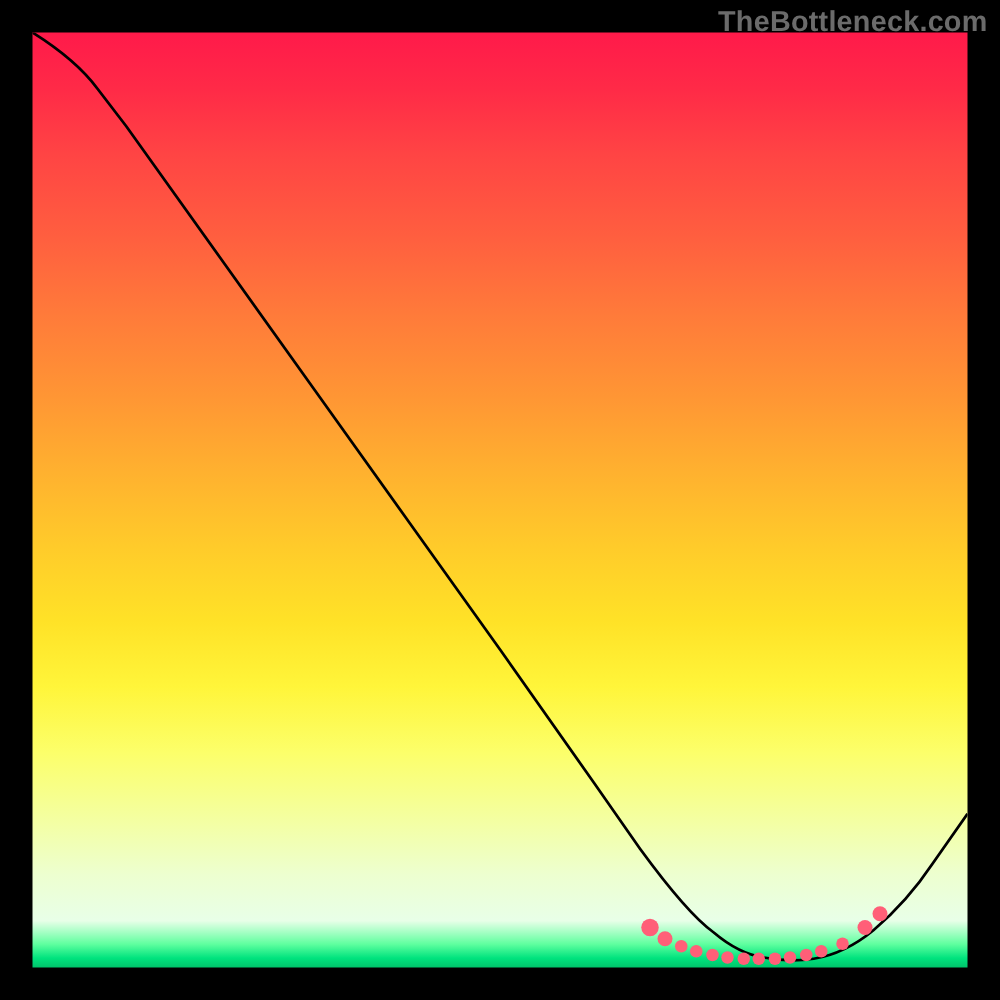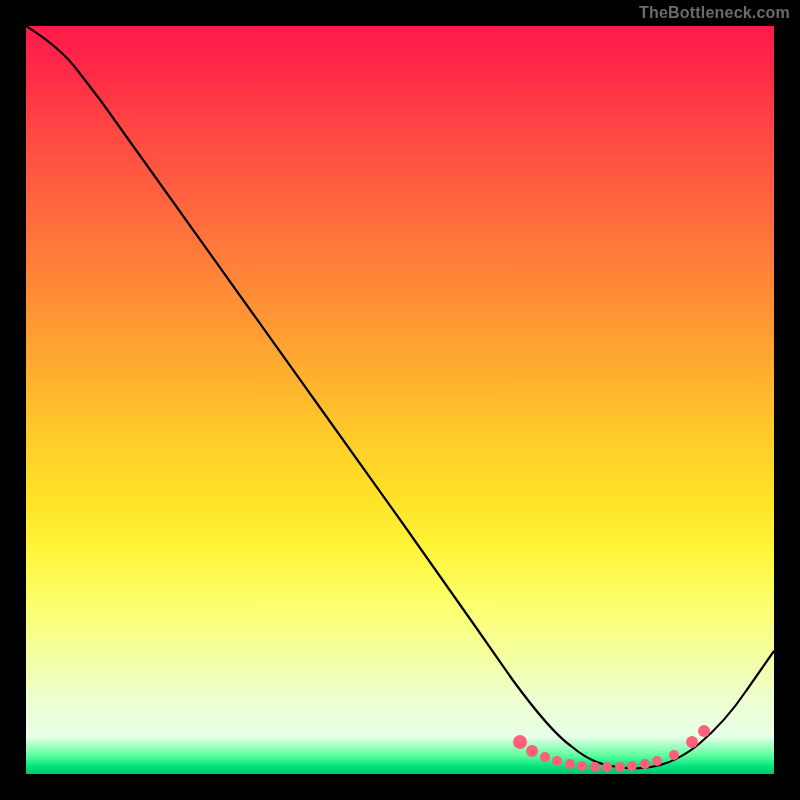--- a/index.html
+++ b/index.html
@@ -48,21 +48,21 @@
     left: 0;
     top: 0;
     width: 748px;
     height: 748px;
   }
   .watermark {
     position: absolute;
     top: 4px;
     right: 10px;
     font-family: Arial, Helvetica, sans-serif;
-    font-size: 16px;
+    font-size: 23px;
     font-weight: 600;
     color: #6b6b6b;
     letter-spacing: 0.2px;
   }
 </style>
 </head>
 <body>
 
 <div class="frame">
   <div class="plot">

